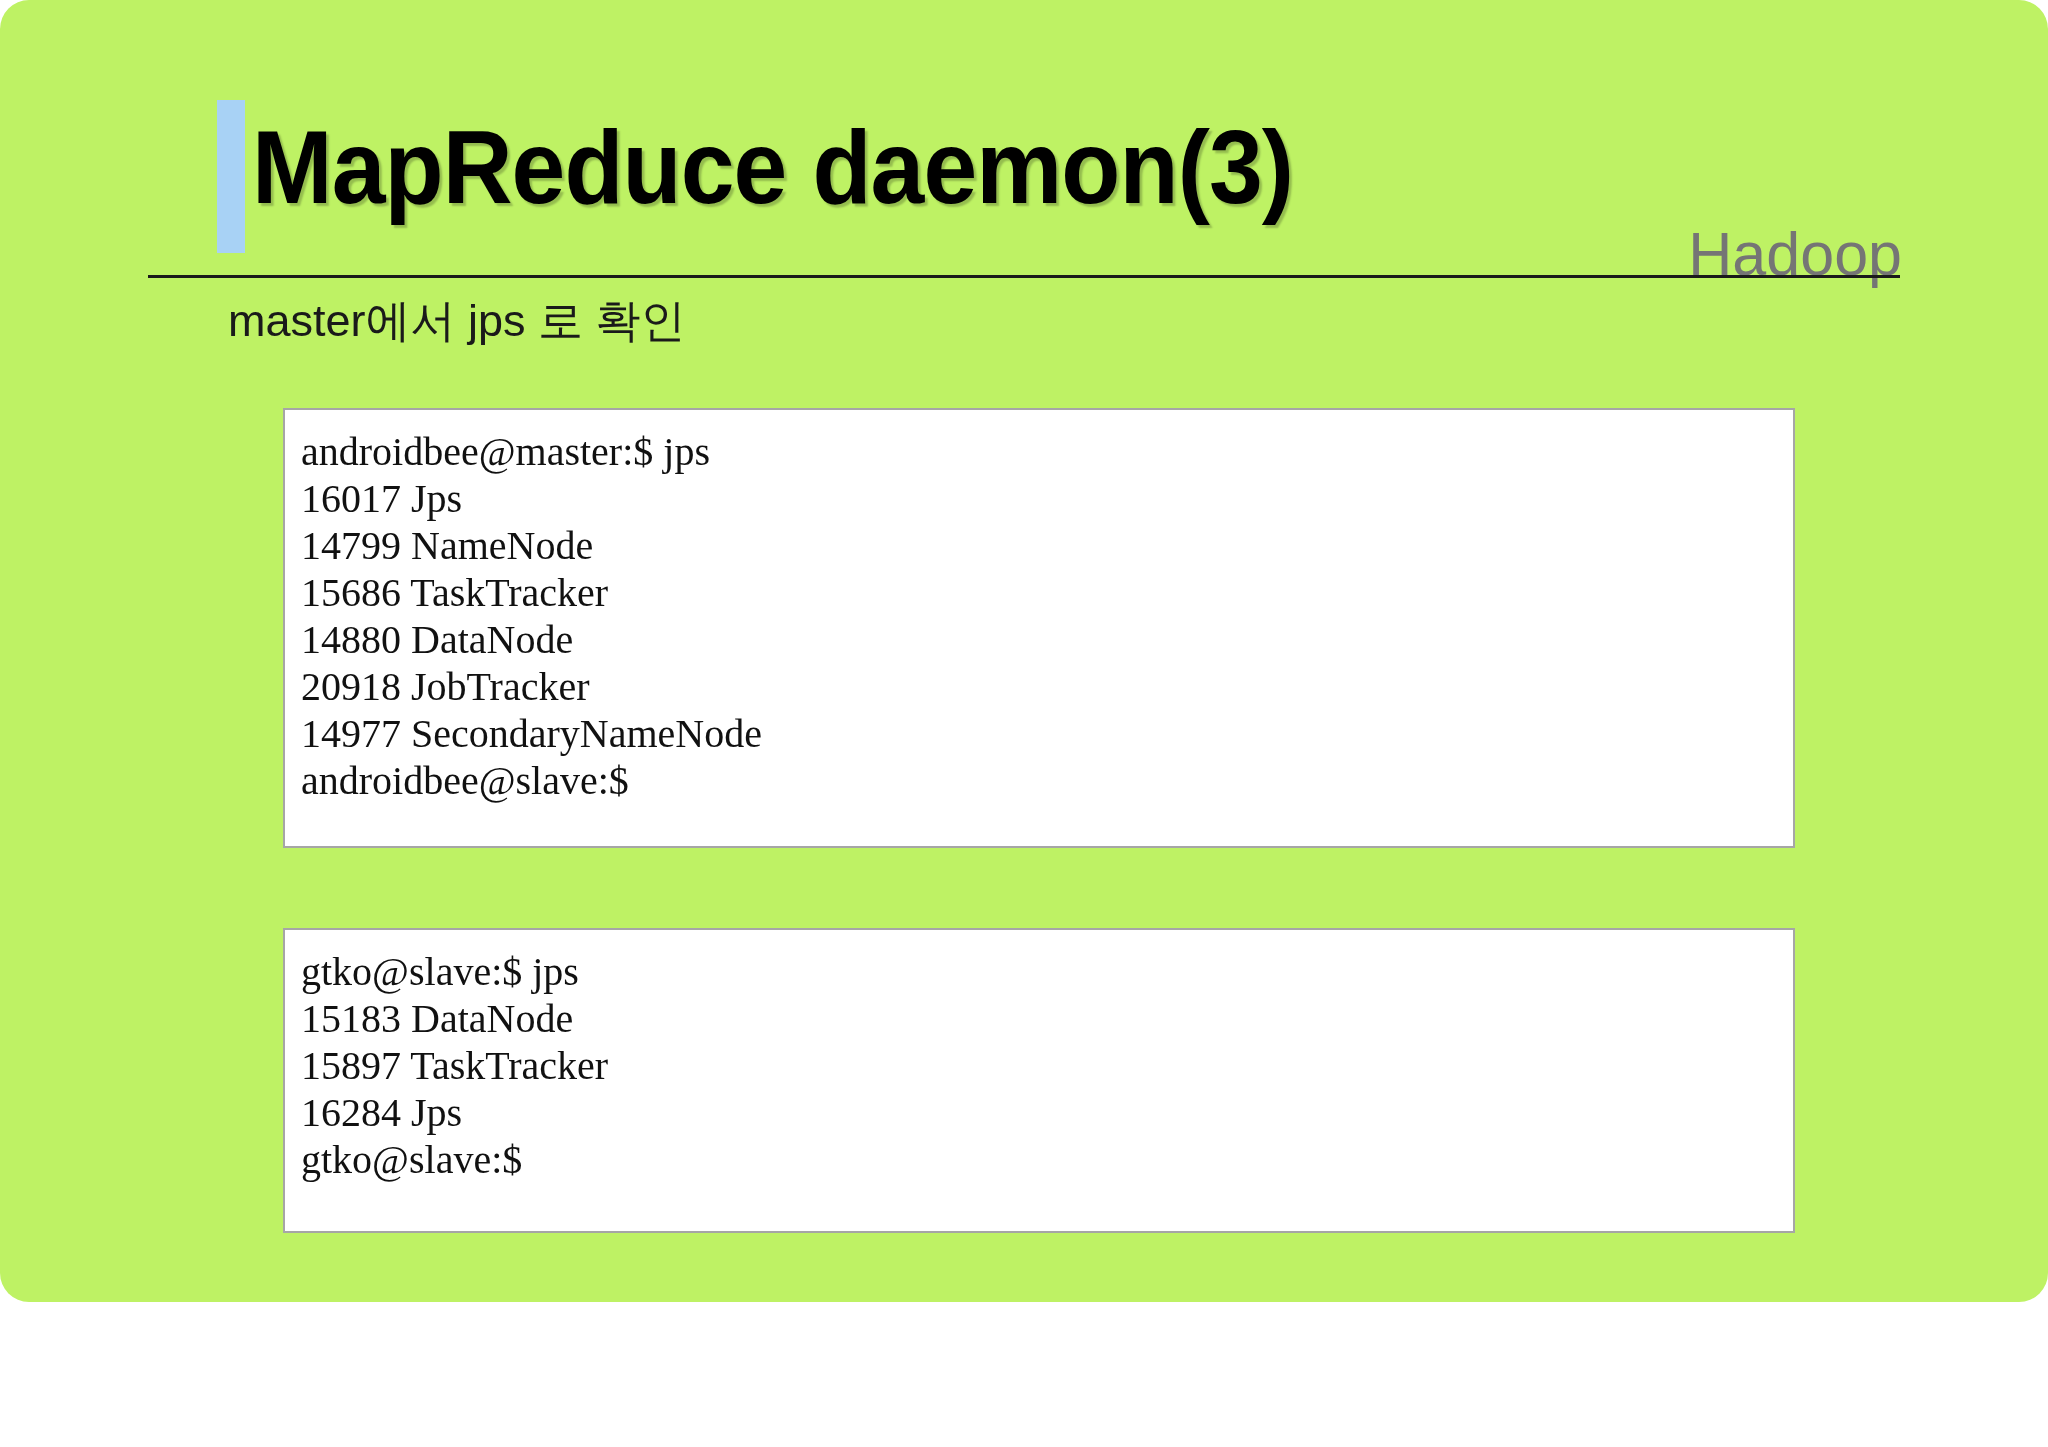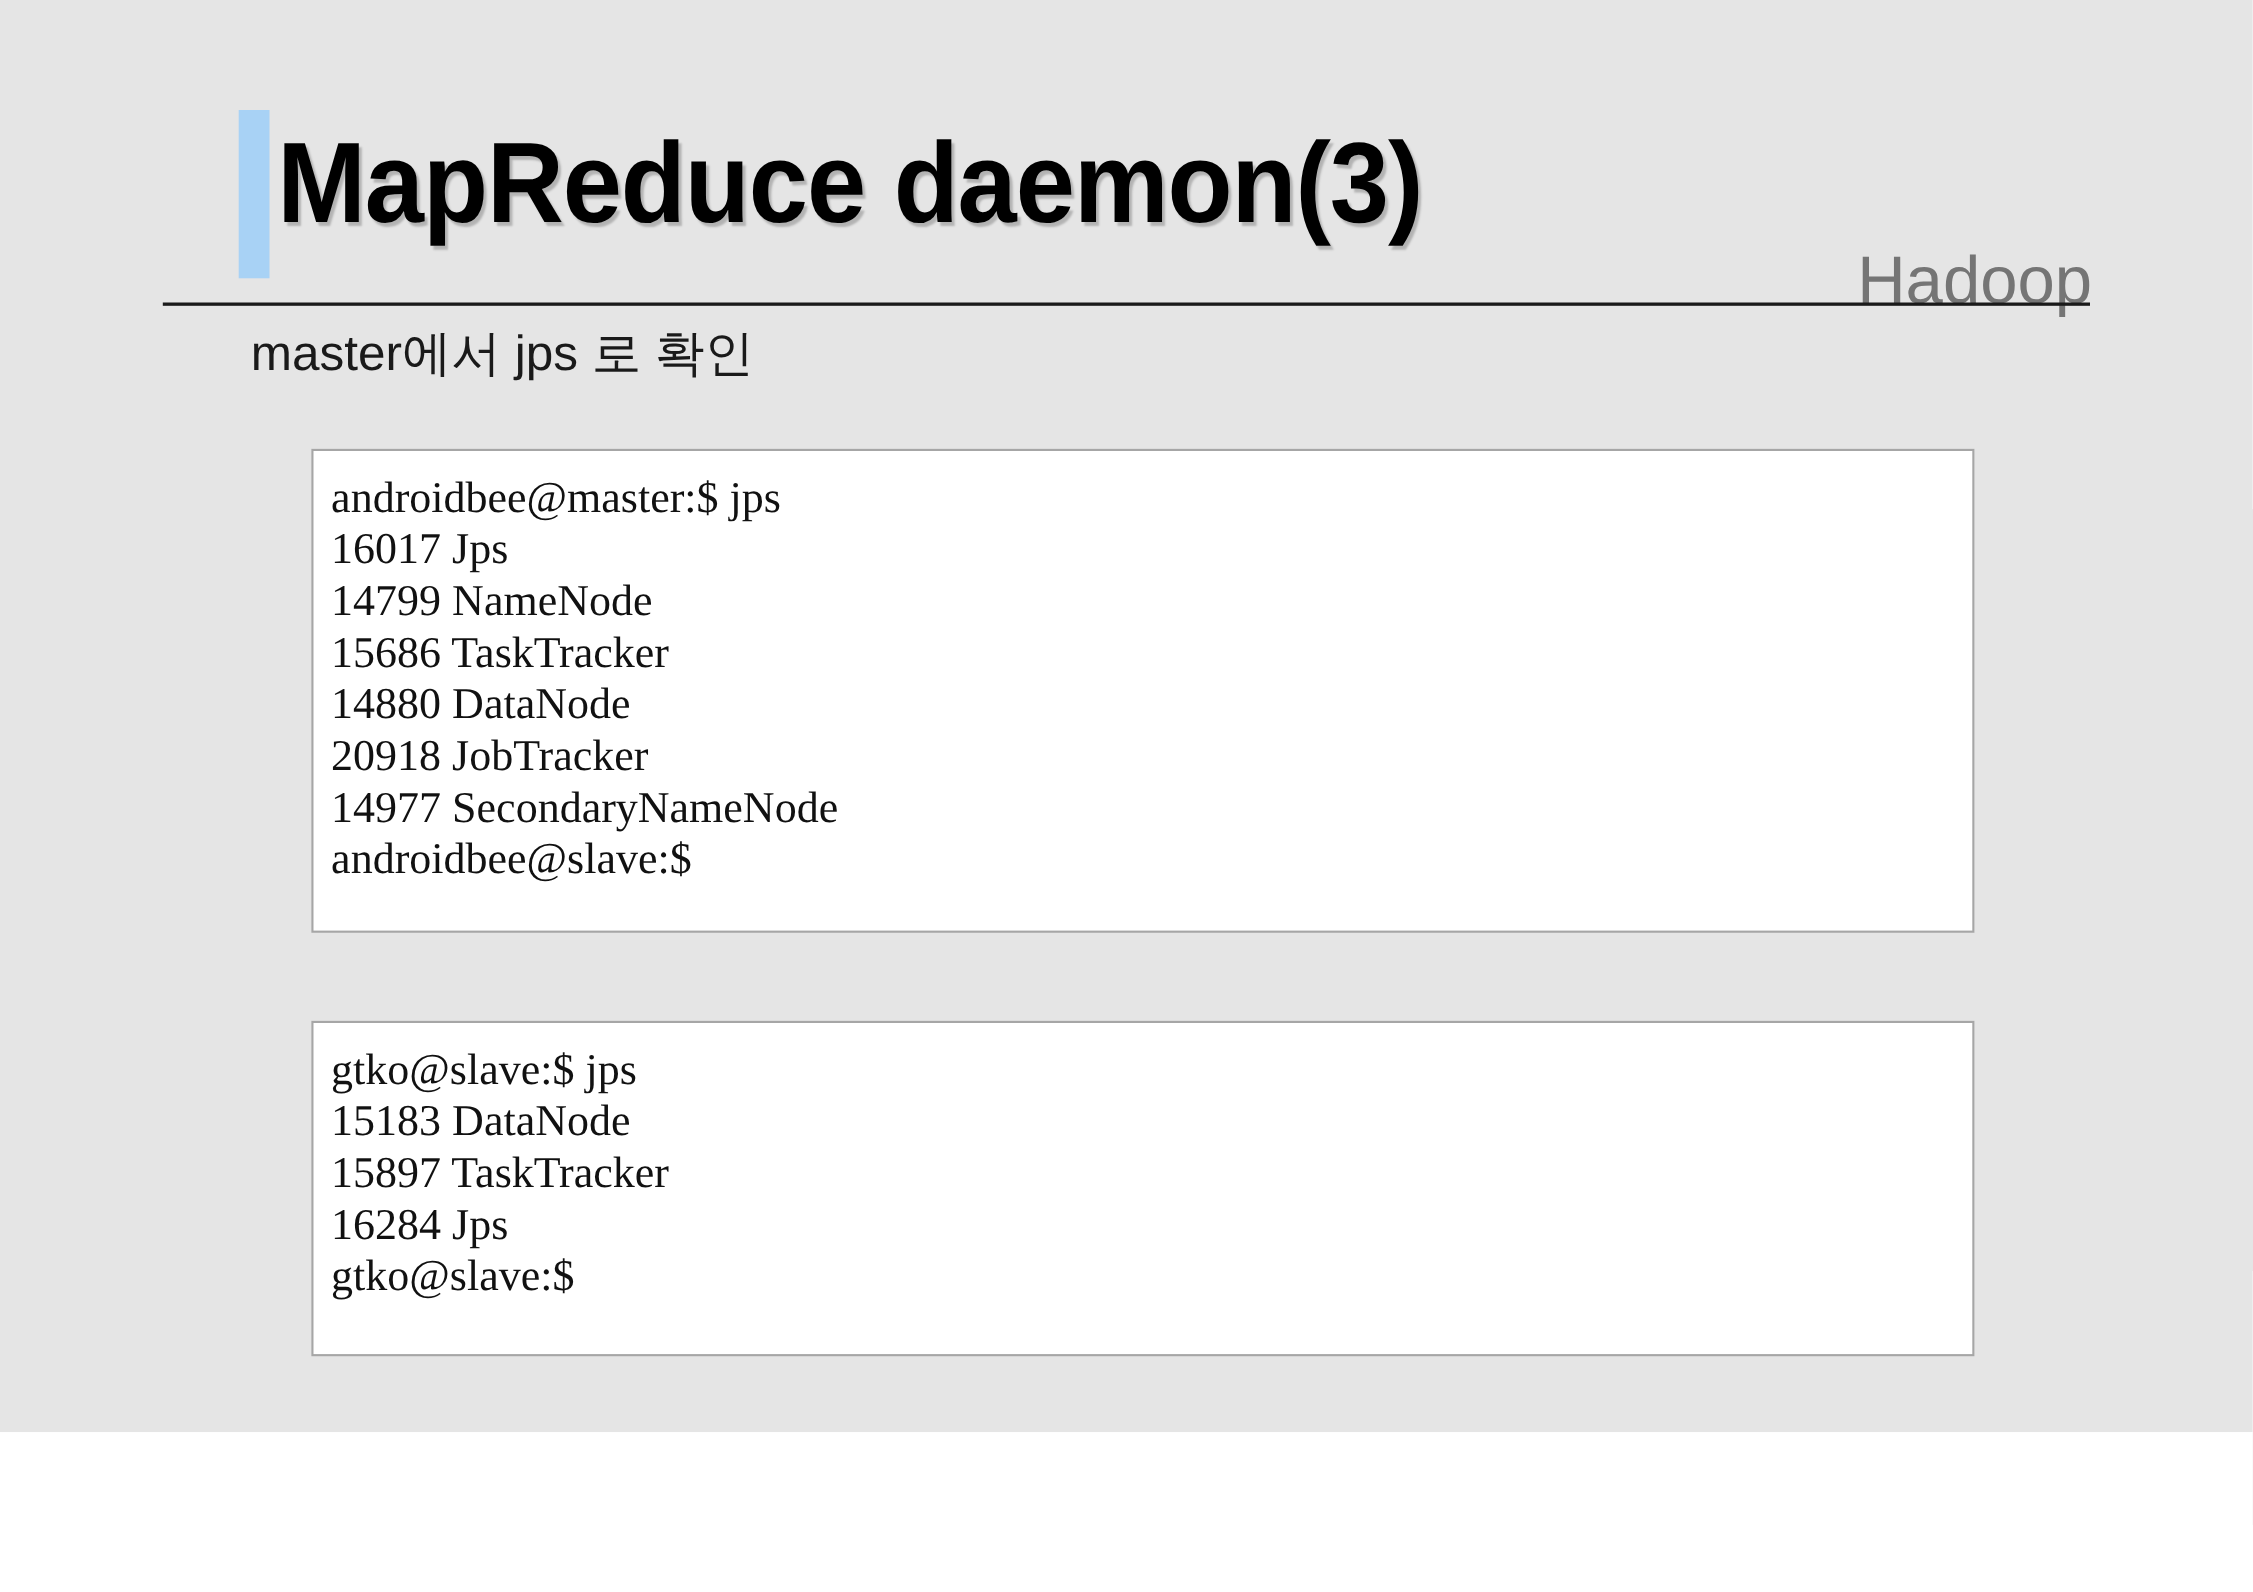--- a/index.html
+++ b/index.html
@@ -7,22 +7,23 @@
     padding: 0;
     background: #ffffff;
   }
   body {
     font-family: "Liberation Sans", sans-serif;
   }
   #slide {
     position: relative;
     width: 2048px;
     height: 1302px;
-    background: #e5e5e5;
+    background: #bef264;
     overflow: hidden;
+    border-radius: 29px;
   }
 
   
   #accent-bar {
     position: absolute;
     left: 217px;
     top: 100px;
     width: 28px;
     height: 153px;
     background: #a8d2f5;

